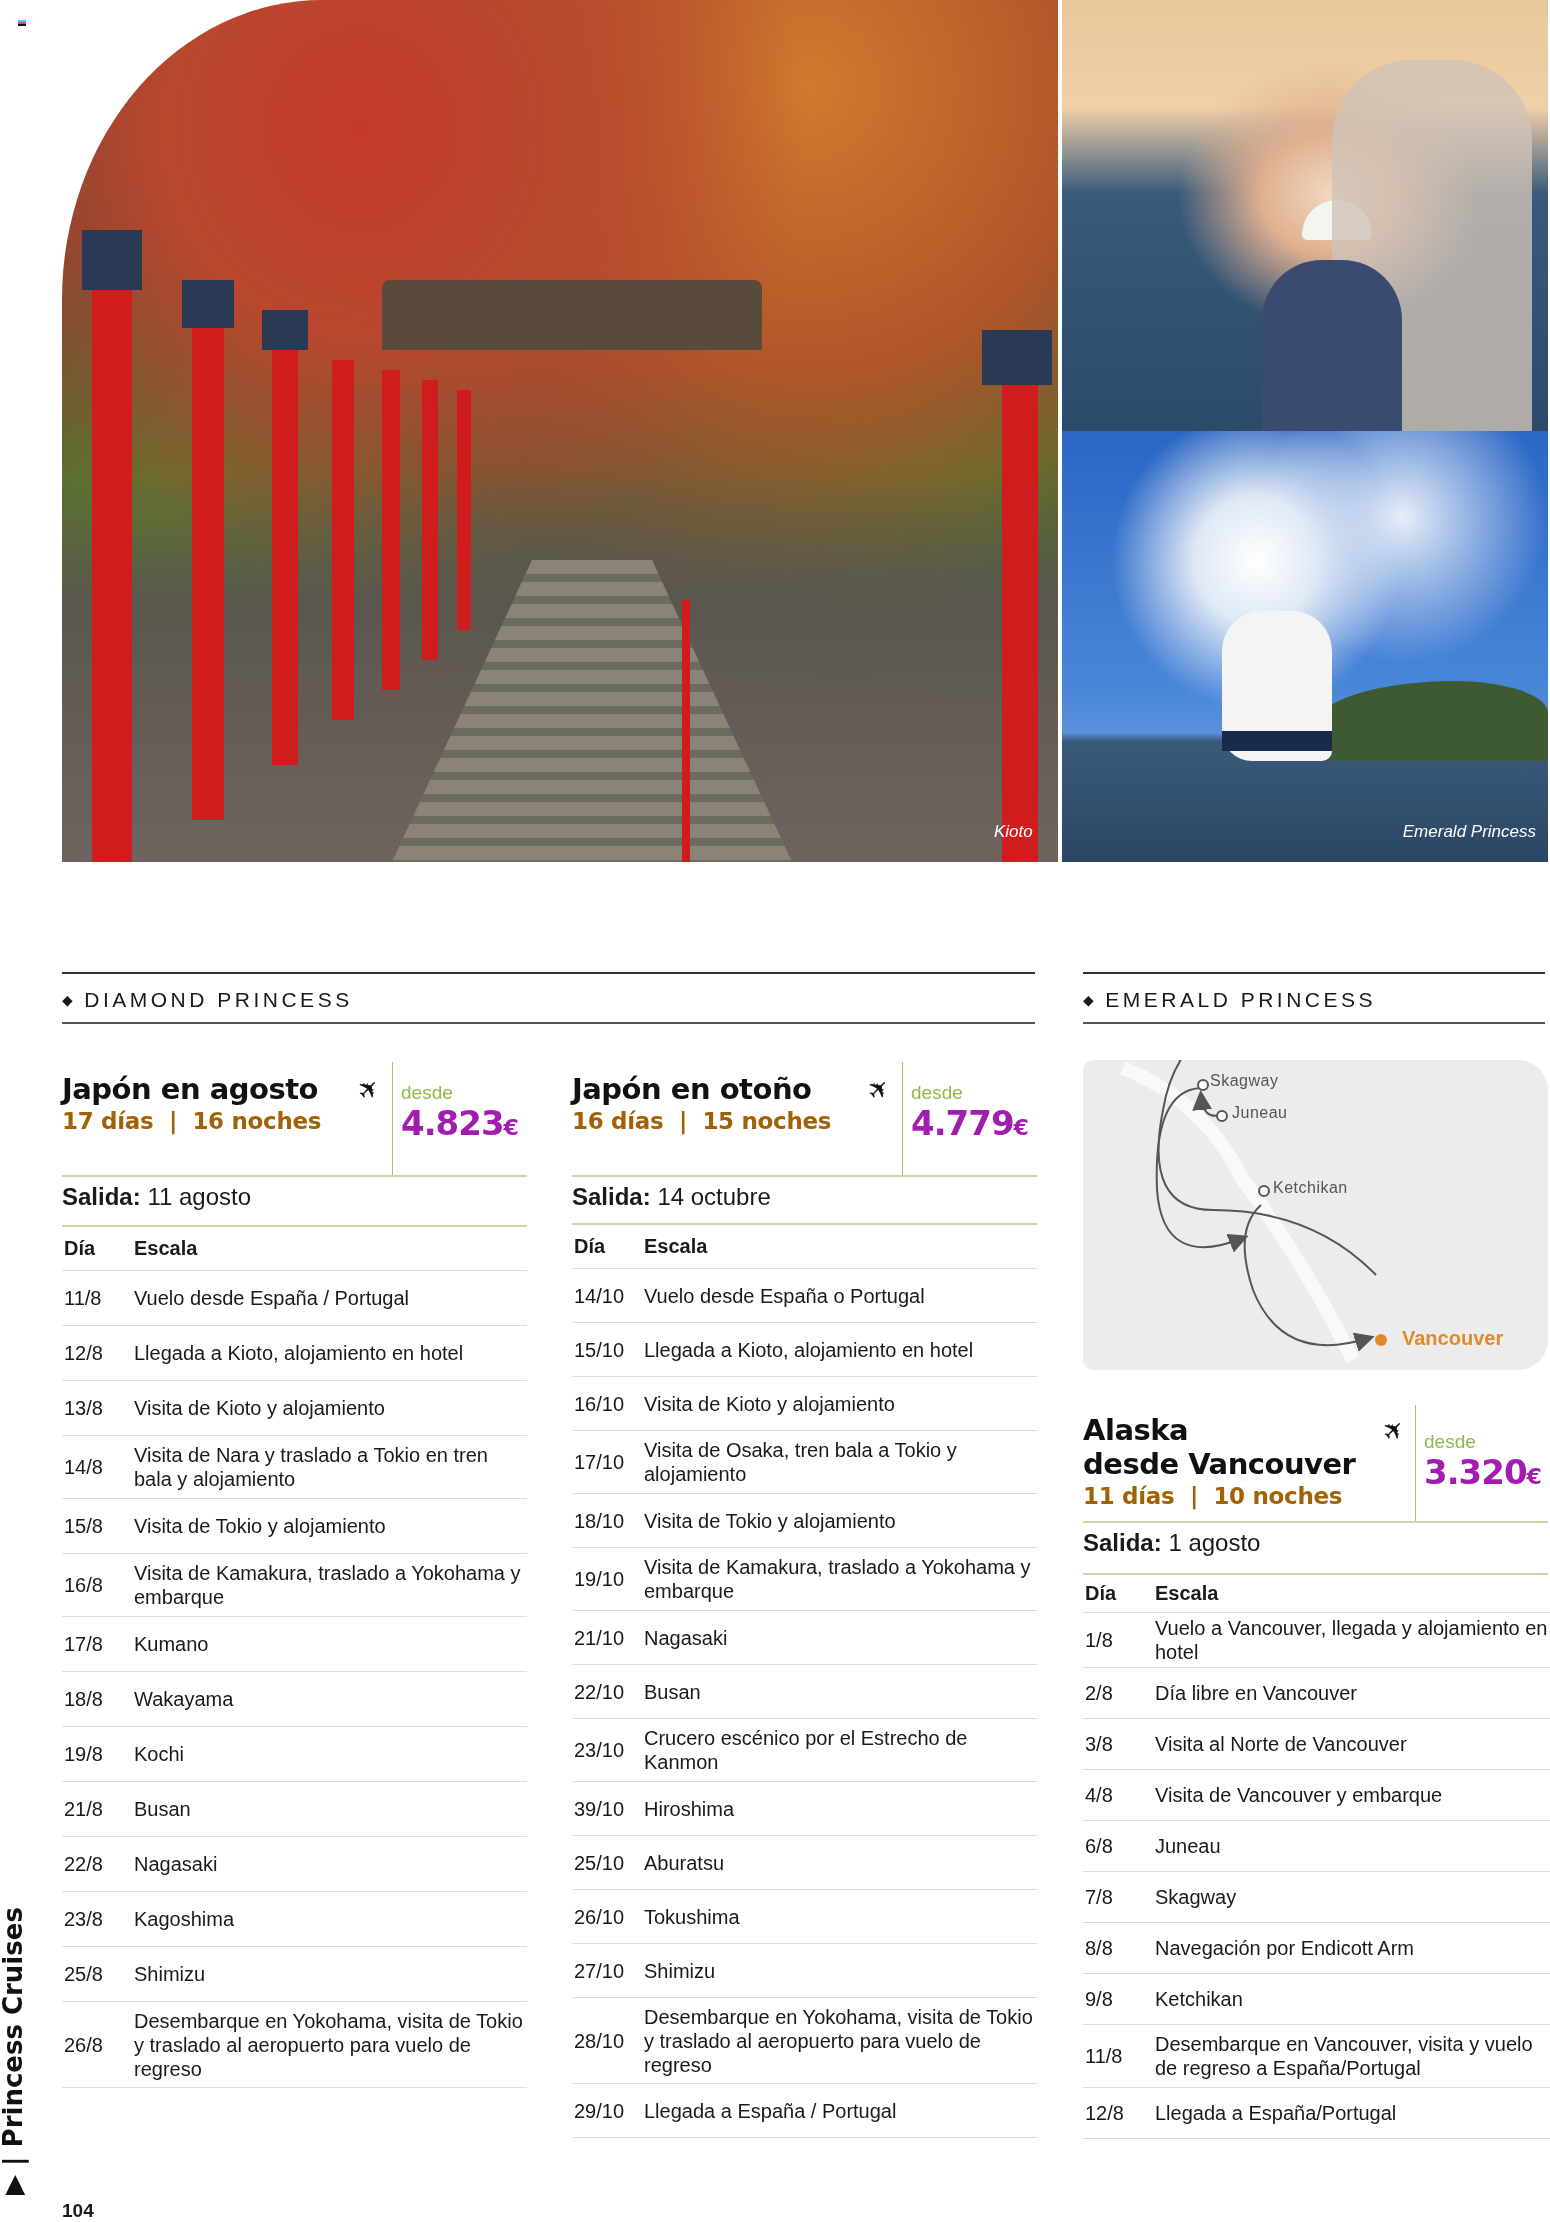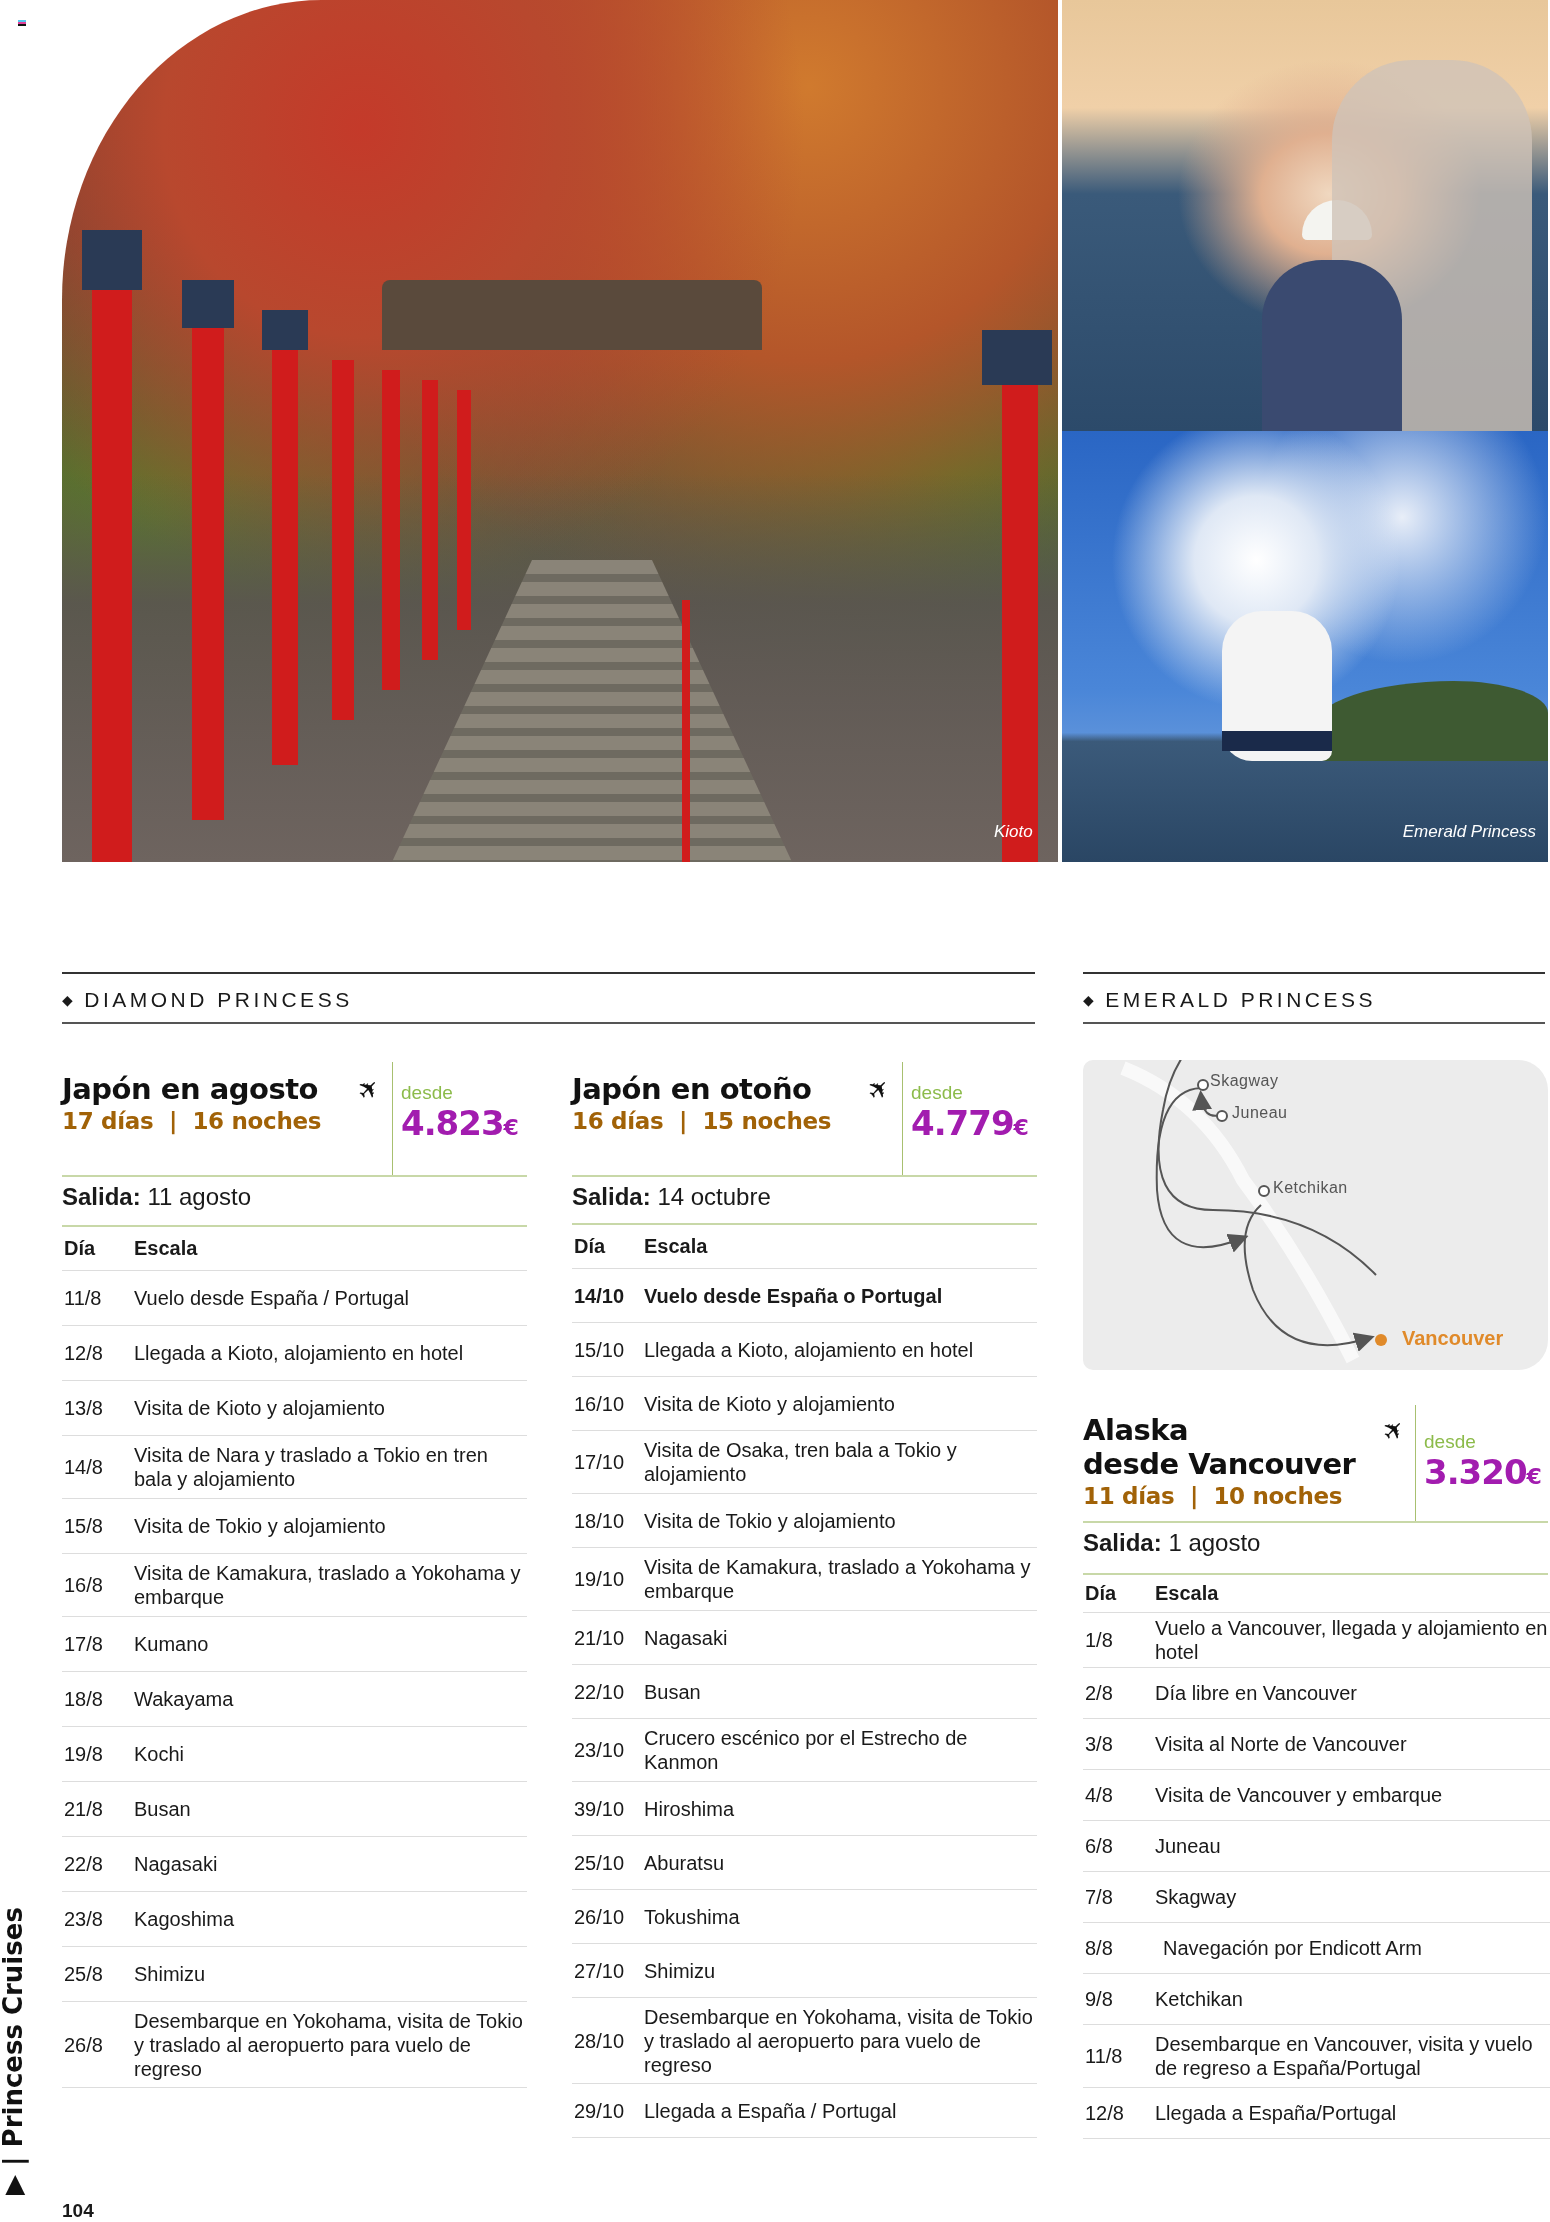--- a/index.html
+++ b/index.html
@@ -203,21 +203,21 @@
 </div>
 <div class="greenline" style="left:572px;top:1175px;width:465px"></div>
 <div class="salida" style="left:572px;top:1183px"><b>Salida:</b> <span>14 octubre</span></div>
 <div class="greenline" style="left:572px;top:1223px;width:465px"></div>
 <div class="tbl mid" style="left:572px;top:1225px;width:465px">
   <div class="thead">
       <span class="d">Día</span>
       <span class="e">Escala</span>
     </div>
   <div id="rows1">
-      <div class="row" style="height: 54px; font-weight: bold;">
+      <div class="row" style="height: 54px;">
         <span class="d">14/10</span>
         <span class="e">Vuelo desde España o Portugal</span>
       </div>
       <div class="row" style="height: 54px;">
         <span class="d">15/10</span>
         <span class="e">Llegada a Kioto, alojamiento en hotel</span>
       </div>
       <div class="row" style="height: 54px;">
         <span class="d">16/10</span>
         <span class="e">Visita de Kioto y alojamiento</span>
@@ -332,21 +332,21 @@
         <span class="e">Visita de Vancouver y embarque</span>
       </div>
       <div class="row" style="height: 51px;">
         <span class="d">6/8</span>
         <span class="e">Juneau</span>
       </div>
       <div class="row" style="height: 51px;">
         <span class="d">7/8</span>
         <span class="e">Skagway</span>
       </div>
-      <div class="row" style="height: 51px; gap: 8px;">
+      <div class="row" style="height: 51px;">
         <span class="d">8/8</span>
         <span class="e">Navegación por Endicott Arm</span>
       </div>
       <div class="row" style="height: 51px;">
         <span class="d">9/8</span>
         <span class="e">Ketchikan</span>
       </div>
       <div class="row" style="height: 63px;">
         <span class="d">11/8</span>
         <span class="e">Desembarque en Vancouver, visita y vuelo de regreso a España/Portugal</span>

